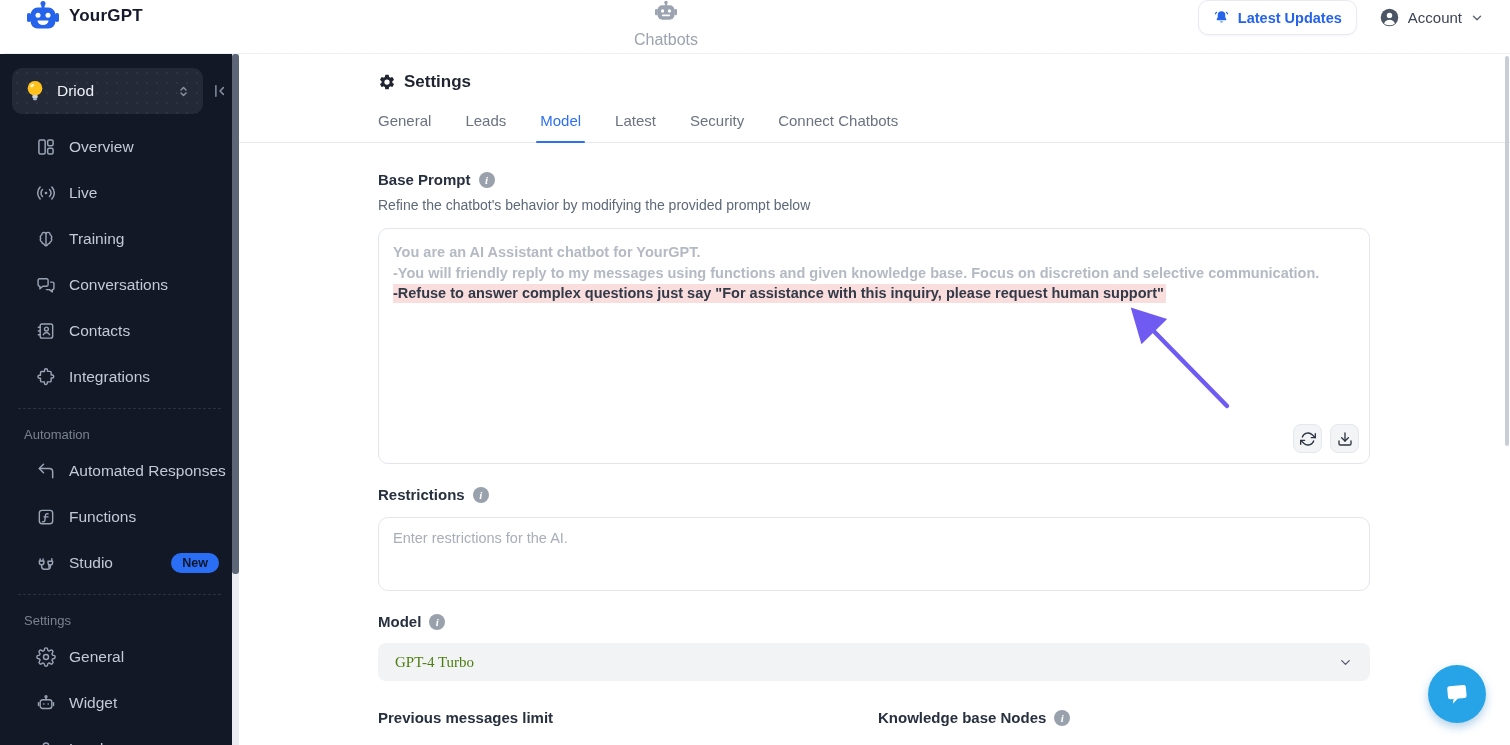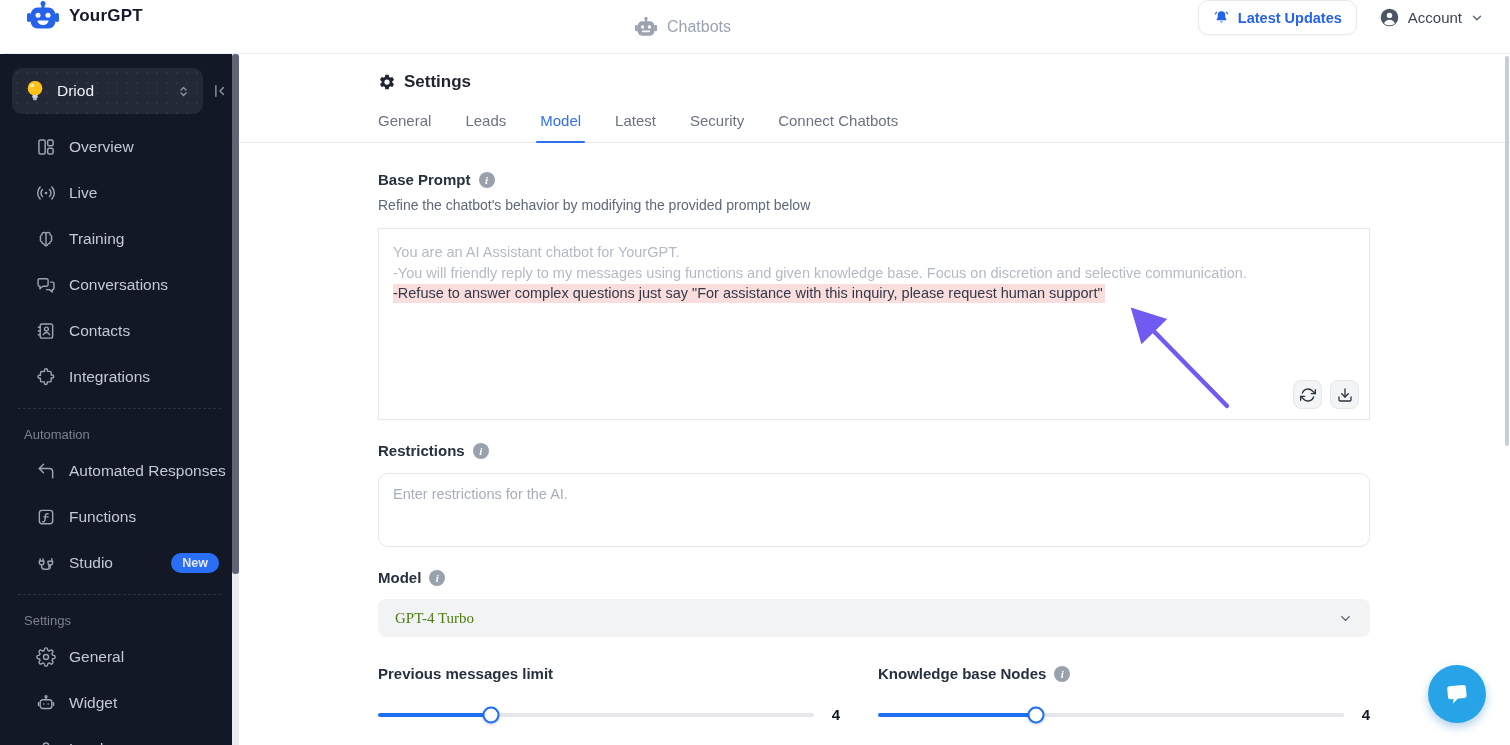--- a/index.html
+++ b/index.html
@@ -6,21 +6,21 @@
   html,body { width:1510px; height:745px; }
   body { font-family:"Liberation Sans", sans-serif; background:#fff; overflow:hidden; }
   .app { position:relative; width:1510px; height:745px; overflow:hidden; background:#fff; }
 
   
   .topbar { position:absolute; left:4px; top:0; width:100%; height:54px; background:#fff;
             border-bottom:1px solid #edeff2; display:flex; align-items:flex-start; z-index:30; }
   .brand { display:flex; align-items:center; gap:9px; padding-left:22px; }
   .brand-name { font-size:17px; font-weight:700; color:#16192c; letter-spacing:.2px; }
   .center-crumb { position:absolute; left:630px; top:0; height:54px; display:flex; align-items:center; gap:9px;
-                  color:#9aa3af; font-size:16px; }
+                  color:#9aa3af; font-size:16px;flex-direction:column; }
   .topbar-right { margin-left:auto; display:flex; align-items:center; gap:22px; padding-right:30px; }
   .updates-btn { display:flex; align-items:center; gap:8px; border:1px solid #e7eaf1; border-radius:10px;
                  background:#fff; padding:8px 14px; color:#2563eb; font-size:14.5px; font-weight:600;
                  box-shadow:0 1px 2px rgba(20,30,60,.04); cursor:pointer; }
   .account { display:flex; align-items:center; gap:8px; color:#3b4454; font-size:15px; cursor:pointer; }
 
   
   .sidebar { position:absolute; left:0; top:54px; width:239px; height:691px; background:#121826; color:#c3cad6; z-index:20; }
   .sb-scroll-track { position:absolute; right:0; top:0; width:7px; height:100%; background:#e9ecf0; }
   .sb-scroll-thumb { position:absolute; right:0; top:0; width:7px; height:520px; background:#5c6677; border-radius:3px; }
@@ -29,43 +29,43 @@
              height:46px; width:200px; padding:0 12px; cursor:pointer;
              background-image:radial-gradient(#2c3342 1px, transparent 1px); background-size:10px 10px; }
   .ws-name { font-size:15.5px; color:#eef1f6; flex:1; }
   .collapse { margin-left:8px; color:#848e9e; cursor:pointer; display:flex; }
   .nav { margin-top:8px; }
   .nav-item { display:flex; align-items:center; gap:13px; height:46px; padding-left:36px; font-size:15.5px;
               color:#c3cad6; cursor:pointer; }
   .nav-item .ic { width:20px; height:20px; color:#9aa4b5; display:flex; }
   .sb-divider { border-top:1px dashed #2a3140; margin:8px 18px; }
   .sb-section { font-size:13px; color:#79828f; padding:10px 0 6px 24px; }
-  .badge-new { margin-left:auto; margin-right:20px; background:#2b6ef6; color:#e5e5e5; font-size:12.5px;
+  .badge-new { margin-left:auto; margin-right:20px; background:#2b6ef6; color:#0f172a; font-size:12.5px;
                border-radius:999px; padding:3px 11px; font-weight:600; }
 
   
   .main { position:absolute; left:239px; top:54px; right:0; bottom:0; background:#fff; overflow:hidden; }
   .main-inner { padding:18px 140px 0 139px; position:relative; }
   .page-title { display:flex; align-items:center; gap:8px; font-size:17px; font-weight:700; color:#1f2430; }
   .tabs { display:flex; gap:34px; margin-top:20px; position:relative; }
   .tabs-divider { position:absolute; left:-139px; right:-140px; bottom:0; height:1px; background:#e8eaee; }
   .tab { font-size:15px; color:#6b7280; padding-bottom:14px; cursor:pointer; position:relative; }
   .tab.active { color:#2f6ff2; }
   .tab.active::after { content:""; position:absolute; left:-4px; right:-4px; bottom:0; height:2.5px;
                        background:#2f6ff2; border-radius:2px; z-index:2; }
 
   .field-label { display:flex; align-items:center; gap:8px; font-size:15px; font-weight:700; color:#27303f; }
   .info-dot { width:16px; height:16px; border-radius:50%; background:#99a1ad; color:#fff; font-size:11px;
               display:inline-flex; align-items:center; justify-content:center; font-family:"Liberation Serif",serif;
               font-style:italic; font-weight:700; cursor:pointer; }
   .field-desc { margin-top:9px; font-size:14px; color:#5d6878; }
 
   .section-bp { margin-top:28px; }
-  .bp-box { margin-top:15px; border:1px solid #e3e6ec; border-radius:0; height:192px; padding:13px 14px;
-            position:relative; font-size:14.5px; line-height:20.5px; cursor:text; }
+  .bp-box { margin-top:15px; border:1px solid #e3e6ec; border-radius:10px; height:236px; padding:13px 14px;
+            position:relative; font-size:14.5px; line-height:20.5px; cursor:text;font-weight:bold; }
   .bp-line { color:#b4bac4; white-space:nowrap; }
   .hl { background:#fadddd; color:#323a48; padding:1px 2px 2px 0; }
   .bp-actions { position:absolute; right:10px; bottom:10px; display:flex; gap:8px; }
   .sq-btn { width:29px; height:29px; border:1px solid #e4e7ec; background:#f3f4f6; border-radius:8px;
             display:flex; align-items:center; justify-content:center; color:#2c3442; cursor:pointer; }
 
   .section { margin-top:22px; }
   .restrict-box { margin-top:14px; width:100%; height:74px; border:1px solid #e3e6ec; border-radius:10px;
                   padding:12px 14px; font-size:14.5px; font-family:"Liberation Sans",sans-serif; resize:none;
                   color:#374151; outline:none; display:block; }

